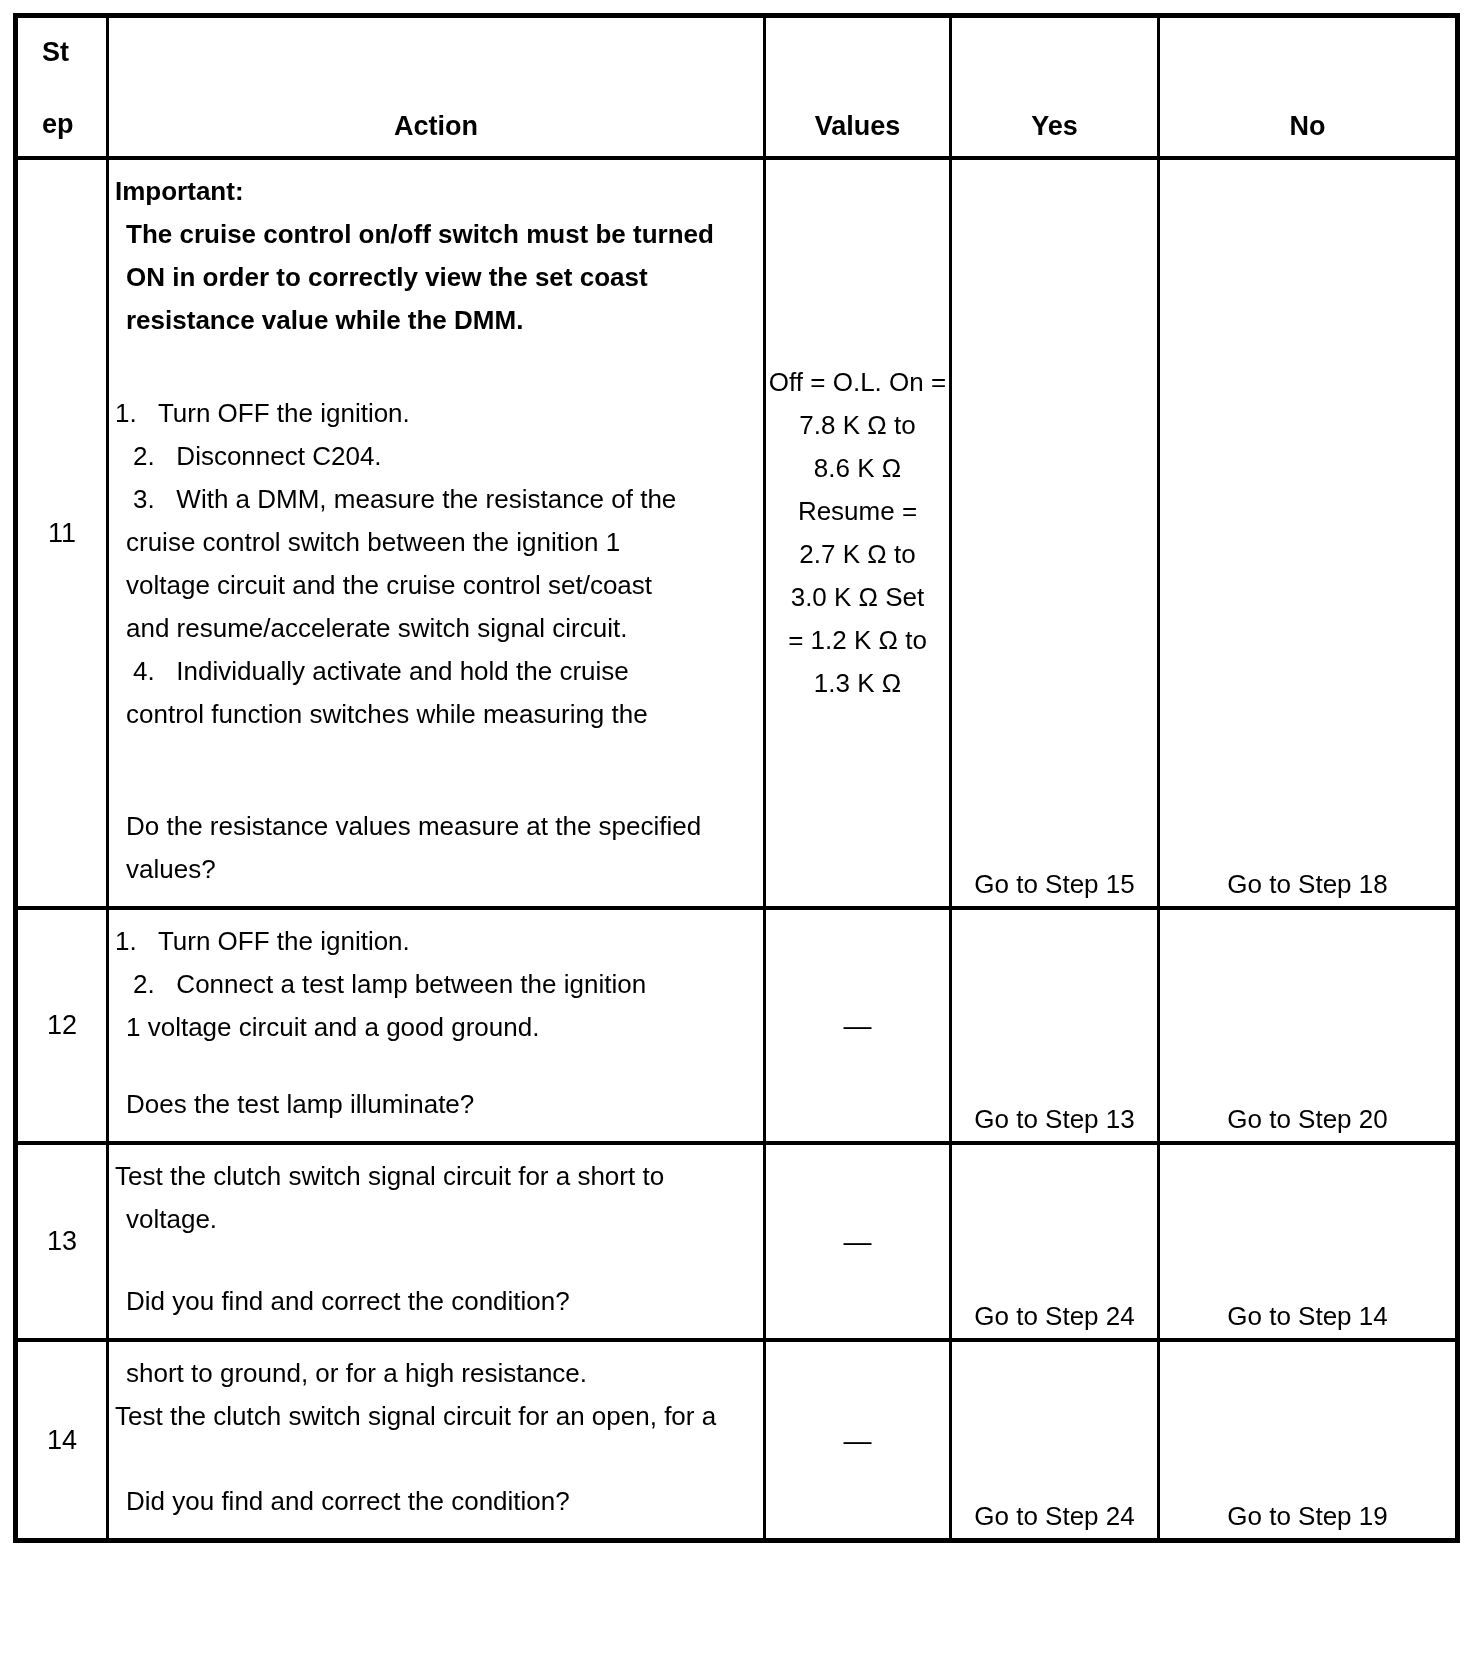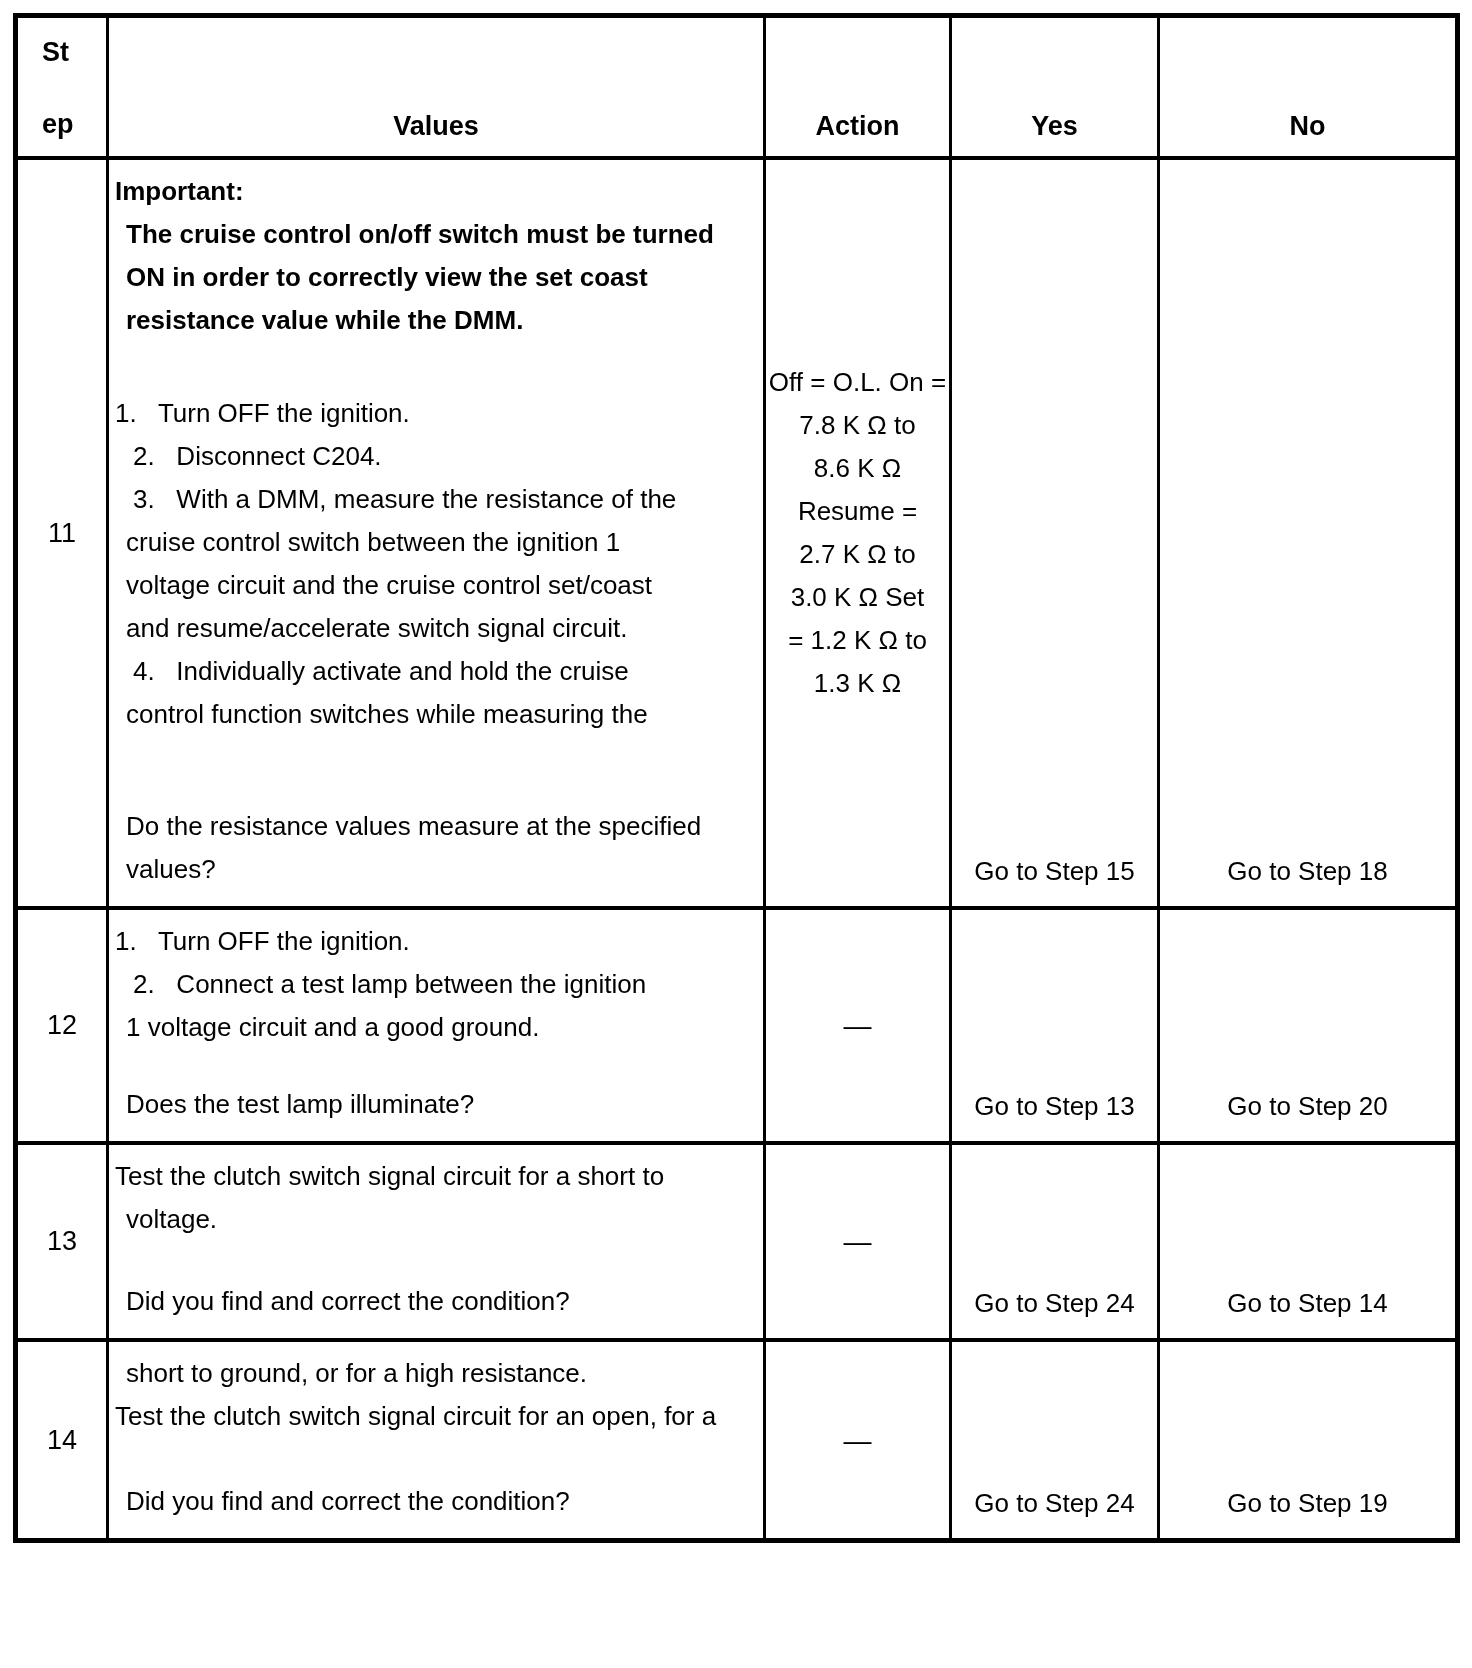--- a/index.html
+++ b/index.html
@@ -71,40 +71,39 @@
     padding: 4px 2px;
   }
   .vl { white-space: pre-wrap; }
   .dash { font-size: 28px; font-weight: 400; }
 
   
   .goto-cell {
     display: flex; flex-direction: column;
     justify-content: flex-end; align-items: center;
     text-align: center;
-    padding-bottom: 13px;
     font-size: 26px; line-height: 43px;
   }
 </style>
 </head>
 <body>
 
 <div class="page">
   <div class="doc-table">
 
     <div class="row header-row">
       <div class="cell hcell step-h">
         <span>St</span>
         <span>ep</span>
       </div>
       <div class="cell hcell">
+        <span>Action</span>
+      </div>
+      <div class="cell hcell">
         <span>Values</span>
-      </div>
-      <div class="cell hcell">
-        <span>Action</span>
       </div>
       <div class="cell hcell">
         <span>Yes</span>
       </div>
       <div class="cell hcell">
         <span>No</span>
       </div>
     </div>
 
     <div class="row r-11">

